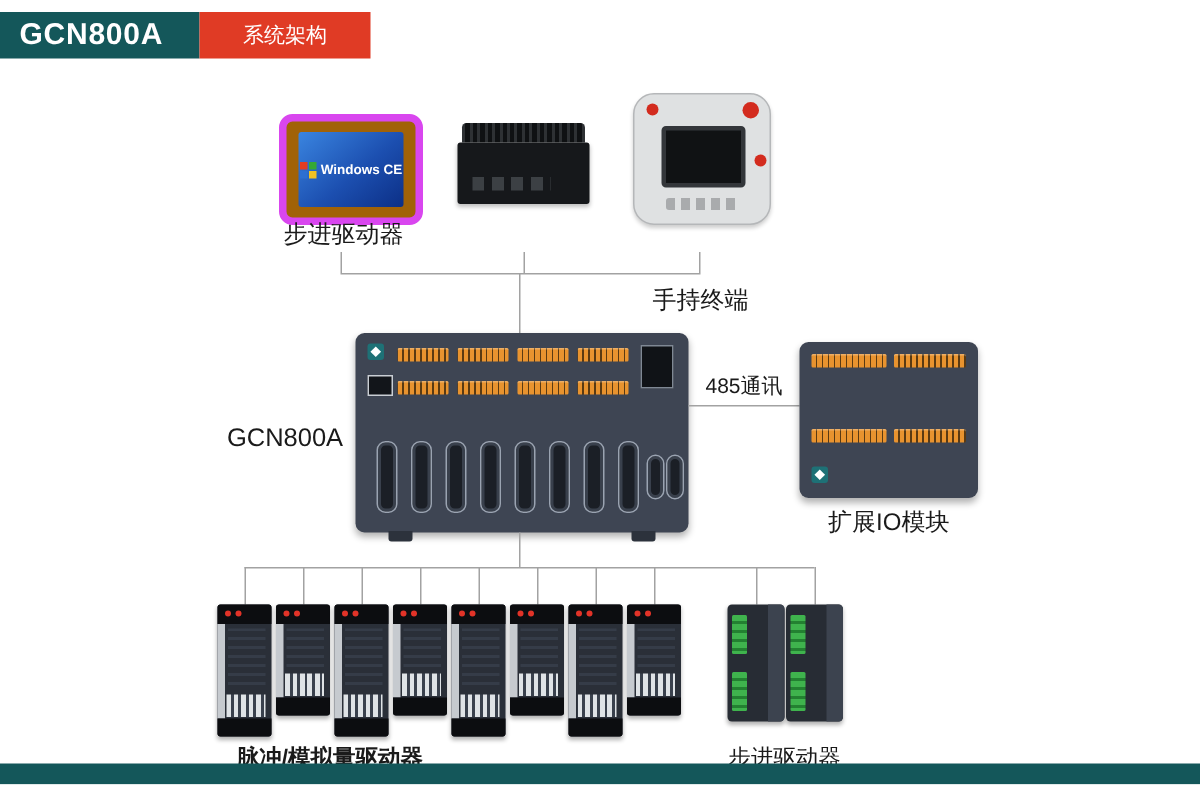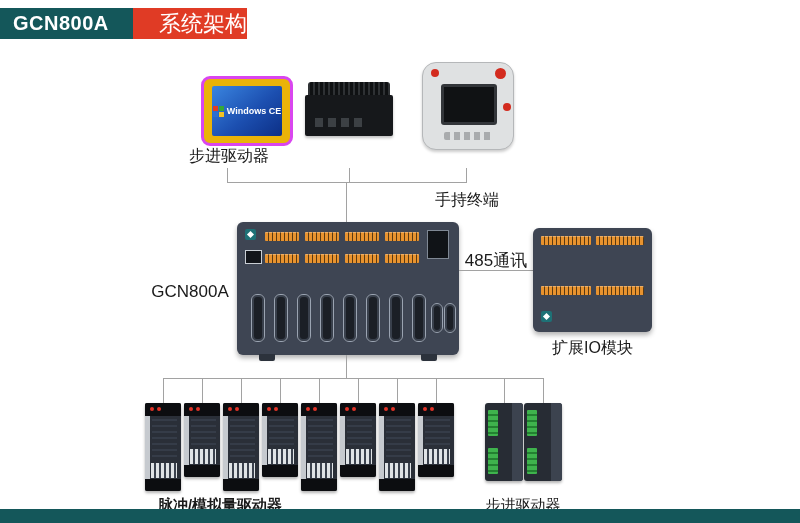--- a/index.html
+++ b/index.html
@@ -9,33 +9,33 @@
   }
 
   
   .hdr-model {
     position:absolute; left:0; top:8px; width:133px; height:31px;
     background:#14575a; color:#fff; font-size:20px; font-weight:bold;
     line-height:31px; padding-left:13px; box-sizing:border-box; letter-spacing:.5px;
   }
   .hdr-title {
     position:absolute; left:133px; top:8px; width:114px; height:31px;
-    background:#e03b25; color:#fff; font-size:22px; line-height:31px; text-align:right;
+    background:#e03b25; color:#fff; font-size:14px; line-height:31px; text-align:center;
   }
   .footer-bar { position:absolute; left:0; top:509px; width:800px; height:14px; background:#14575a; }
 
   
   .lbl { position:absolute; color:#1a1a1a; font-size:16px; text-align:center; white-space:nowrap; }
 
   
   .ln { position:absolute; background:#a2a2a2; }
 
   
   .tablet { position:absolute; left:186px; top:76px; width:86px; height:64px;
-    background:#eab308; border:3px solid #d946ef; border-radius:9px;margin-left:15px; }
+    background:#a16207; border:5px solid #d946ef; border-radius:9px; }
   .tab-screen { position:absolute; left:8px; top:7px; right:8px; bottom:7px;
     background:linear-gradient(140deg,#3a85e0 0%,#1c4fb0 55%,#0c2f86 100%);
     border-radius:2px; display:flex; align-items:center; justify-content:center; gap:4px; }
   .ce-flag { width:5px; height:5px; background:#e23c22;
     box-shadow:6px 0 0 #35a935, 0 6px 0 #2d6fd1, 6px 6px 0 #f2c224; margin-right:5px; margin-bottom:5px; }
   .ce-text { color:#fff; font-size:9px; font-weight:bold; }
 
   
   .ipc { position:absolute; left:305px; top:82px; width:88px; height:54px; }
   .ipc-fins { position:absolute; top:0; left:3px; right:3px; height:13px;
@@ -157,21 +157,21 @@
     <div class="dsub big" style="left:152px;"></div>
     <div class="dsub big" style="left:175px;"></div>
     <div class="dsub small" style="left:194px;"></div>
     <div class="dsub small" style="left:207px;"></div>
     <div class="foot" style="left:22px;"></div>
     <div class="foot" style="right:22px;"></div>
   </div>
 
   <div class="lbl" style="left:150px; top:282px; width:80px; font-size:17px;">GCN800A</div>
 
-  <div class="lbl" style="left:460px; top:249px; width:72px; font-size:17px;">485通讯</div>
+  <div class="lbl" style="left:460px; top:249px; width:72px; font-size:14px;">485通讯</div>
   <div class="ln" style="left:459px; top:270px; width:74px; height:1px;"></div>
 
   <div class="iomod">
     <div class="term" style="left:8px; top:8px; width:50px;"></div>
     <div class="term" style="left:63px; top:8px; width:48px;"></div>
     <div class="term" style="left:8px; top:58px; width:50px;"></div>
     <div class="term" style="left:63px; top:58px; width:48px;"></div>
     <div class="logo-sq" style="left:8px; bottom:10px;"></div>
   </div>
   <div class="lbl" style="left:533px; top:338px; width:119px;">扩展IO模块</div>

